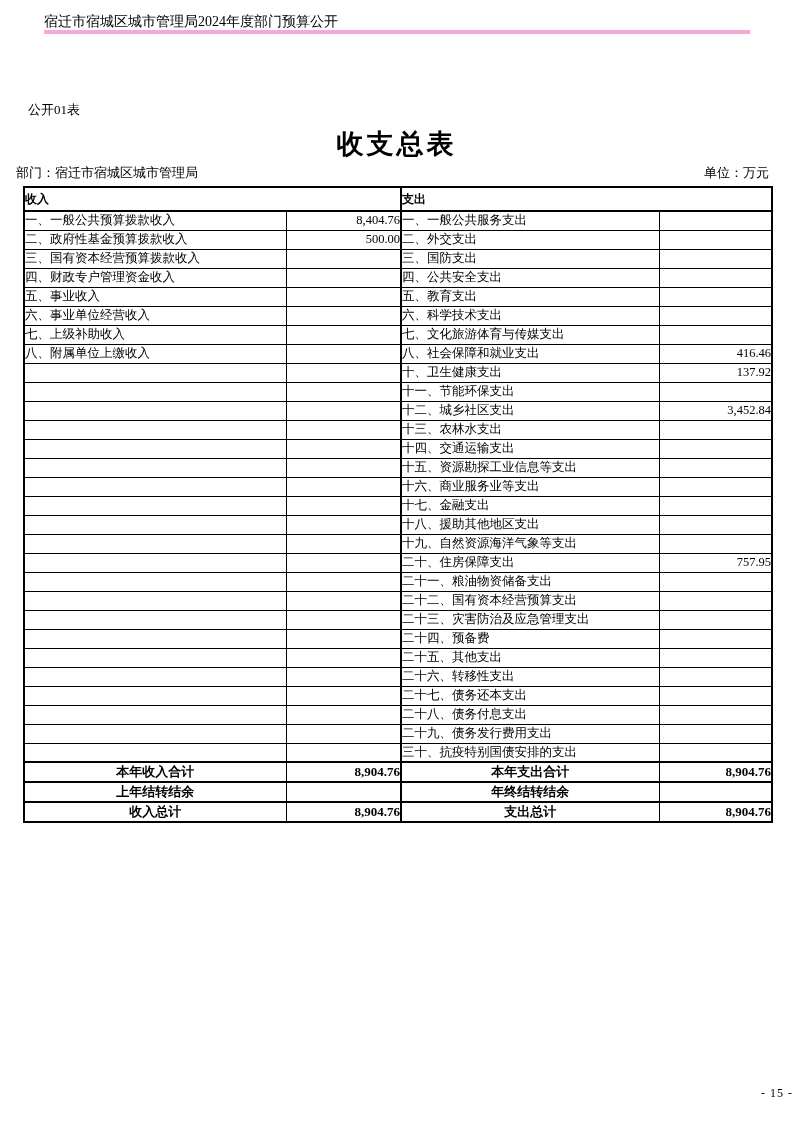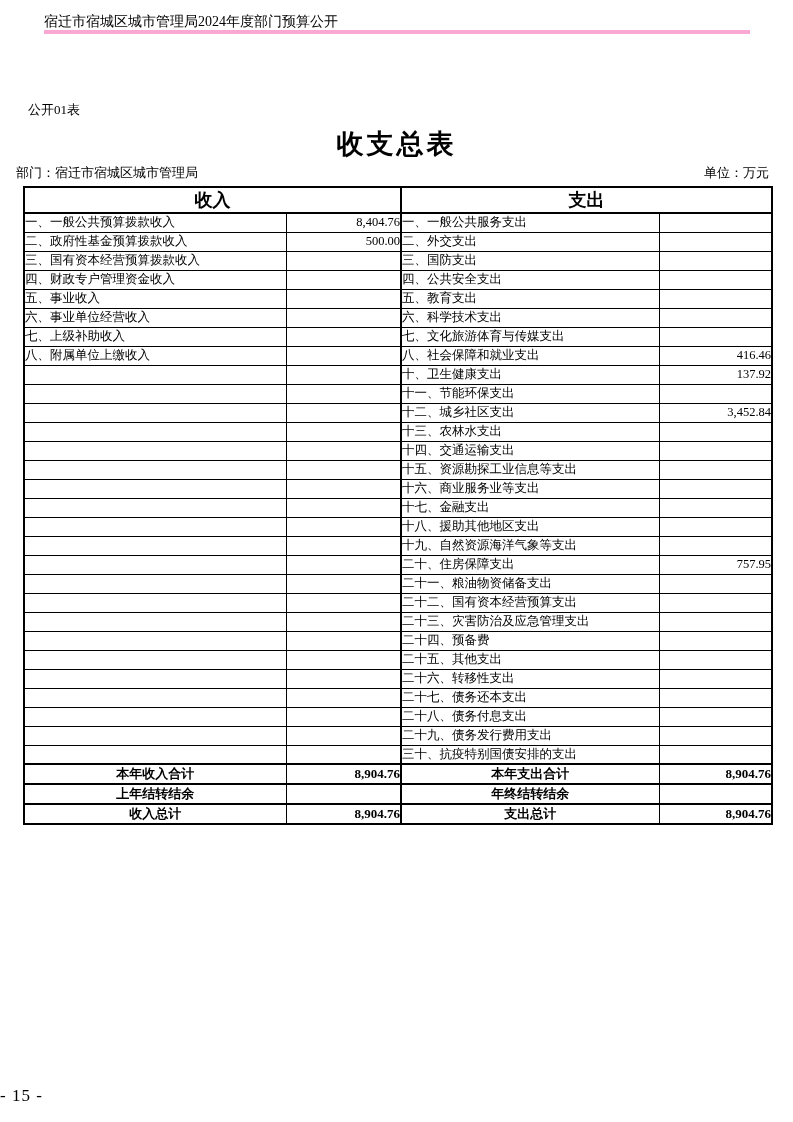--- a/index.html
+++ b/index.html
@@ -39,41 +39,41 @@
     border: 2px solid #000;
   }
   table.budget th, table.budget td {
     border: 1px solid #000;
     padding: 0;
     overflow: hidden;
     white-space: nowrap;
     font-weight: normal;
   }
   tr.h1 th {
-    height: 24px; font-size: 18px; font-weight: bold;
-    border-bottom-width: 2px; text-align: center;
+    height: 24px; font-size: 12px; font-weight: bold;
+    border-bottom-width: 2px; text-align: left;
   }
   tr.h2 th {
     height: 22px; font-size: 13.5px; font-weight: bold;
     border-bottom-width: 2px; text-align: center;
   }
   .mid-l { border-left-width: 2px !important; }
   tbody td { height: 19px; font-size: 12.5px; }
   td.item { text-align: left; padding-left: 7px; }
   td.val  { text-align: right; padding-right: 5px; }
   tr.foot td {
     border-top-width: 2px;
     font-weight: bold;
     height: 15px;
     font-size: 13px;
   }
   tr.foot td.lab { text-align: center; padding-left: 0; }
   .page-number {
-    position: absolute; top: 1086px; left: 0; right: 0;
-    text-align: left; font-size: 17px; letter-spacing: 1px;
+    position: absolute; top: 1086px; left: 12px; right: 0;
+    text-align: right; font-size: 12px; letter-spacing: 1px;
   }
 </style>
 </head>
 <body>
 
 <div class="doc-header">
   <span>宿迁市宿城区城市管理局2024年度部门预算公开</span>
 </div>
 
 <div class="table-label">公开01表</div>

